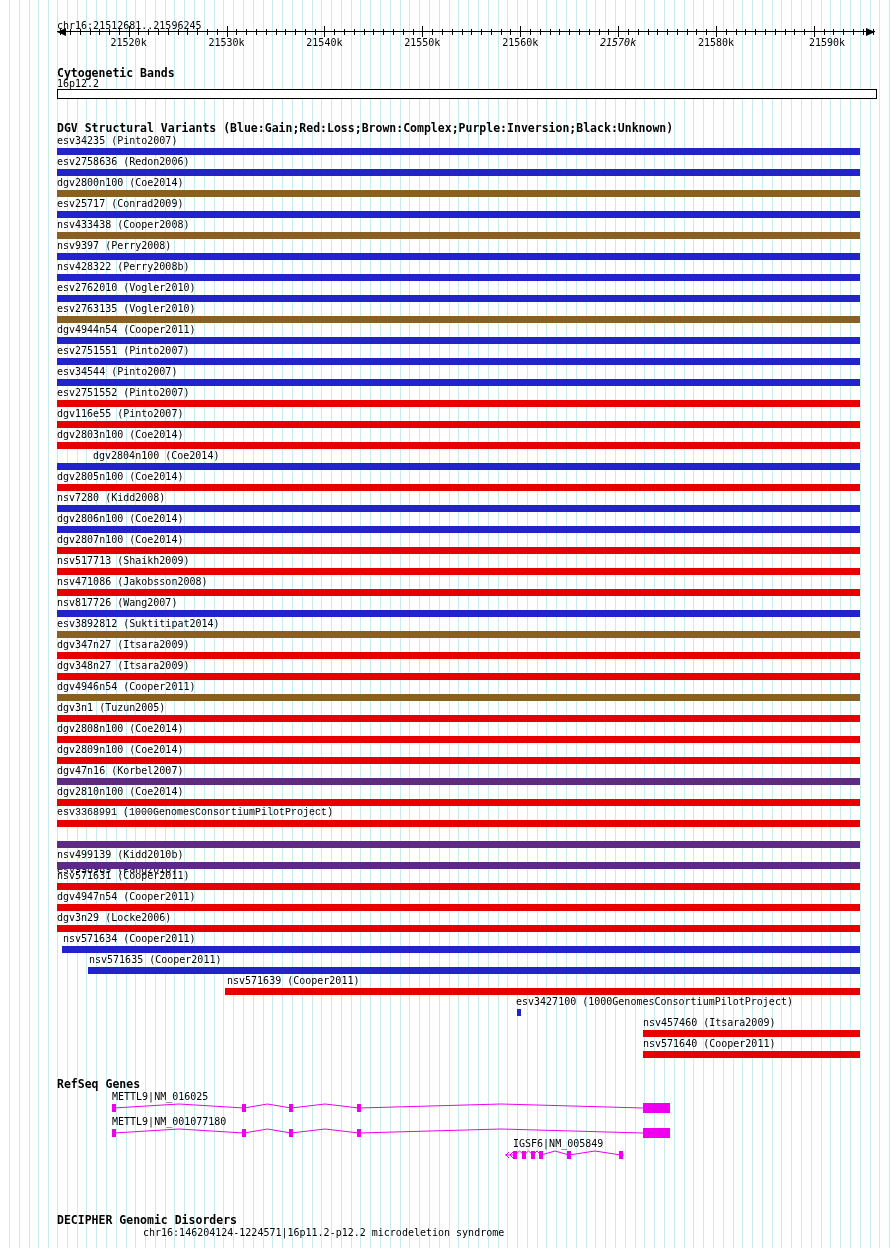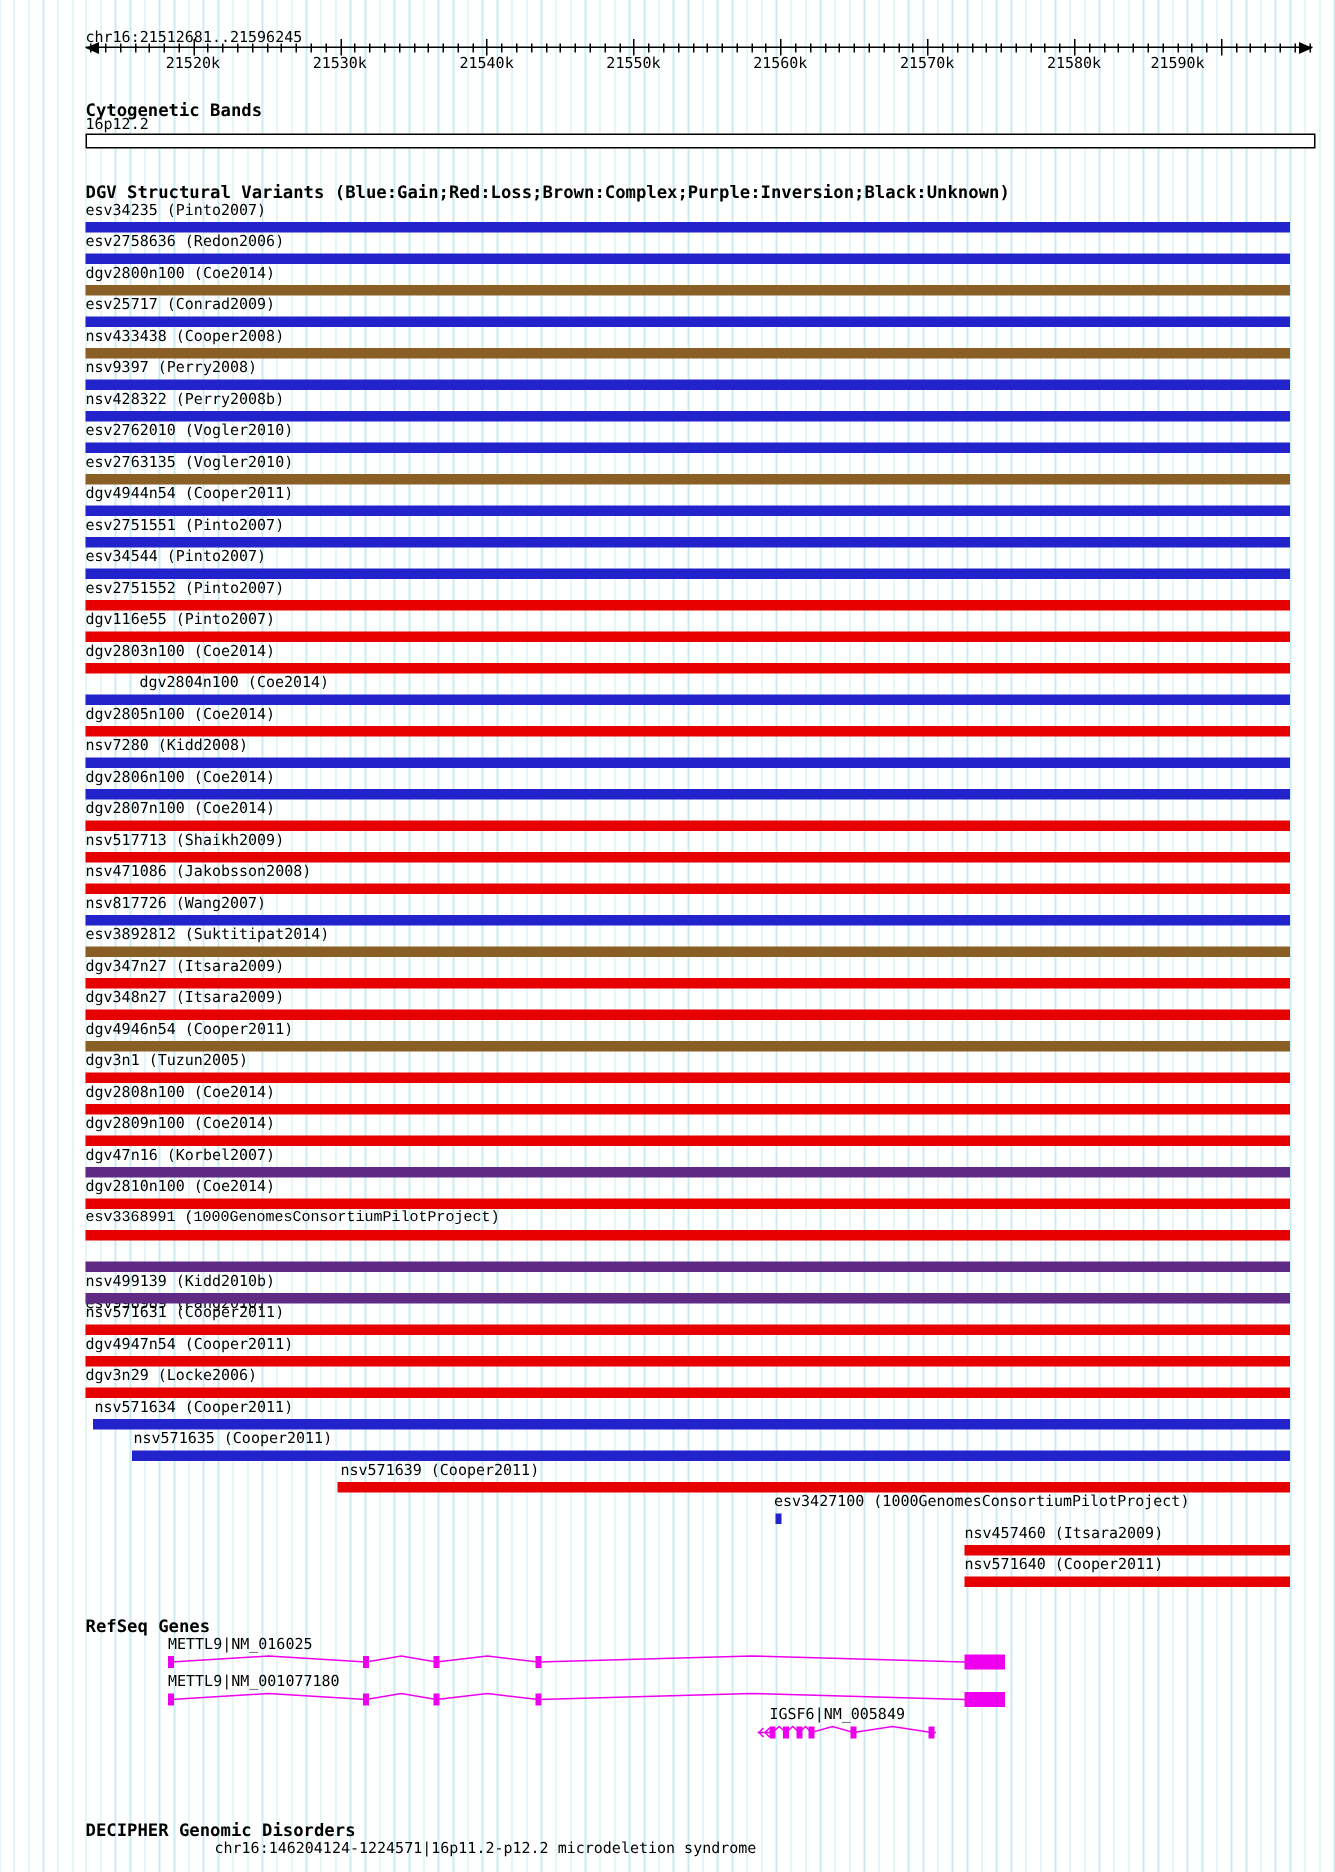--- a/index.html
+++ b/index.html
@@ -103,25 +103,25 @@
       <div class="txt" style="position: absolute; left: 128.6px; top: 37px; transform: translateX(-50%);">21520k</div>
       <div style="position: absolute; left: 226.5px; top: 26px; width: 1px; height: 11px; background: rgb(0, 0, 0);"></div>
       <div class="txt" style="position: absolute; left: 226.5px; top: 37px; transform: translateX(-50%);">21530k</div>
       <div style="position: absolute; left: 324.4px; top: 26px; width: 1px; height: 11px; background: rgb(0, 0, 0);"></div>
       <div class="txt" style="position: absolute; left: 324.4px; top: 37px; transform: translateX(-50%);">21540k</div>
       <div style="position: absolute; left: 422.3px; top: 26px; width: 1px; height: 11px; background: rgb(0, 0, 0);"></div>
       <div class="txt" style="position: absolute; left: 422.3px; top: 37px; transform: translateX(-50%);">21550k</div>
       <div style="position: absolute; left: 520.2px; top: 26px; width: 1px; height: 11px; background: rgb(0, 0, 0);"></div>
       <div class="txt" style="position: absolute; left: 520.2px; top: 37px; transform: translateX(-50%);">21560k</div>
       <div style="position: absolute; left: 618.1px; top: 26px; width: 1px; height: 11px; background: rgb(0, 0, 0);"></div>
-      <div class="txt" style="position: absolute; left: 618.1px; top: 37px; transform: translateX(-50%);">21570k</div>
+      <div class="txt" style="position: absolute; left: 618.1px; top: 37px; transform: translateX(-50%); font-style: italic;">21570k</div>
       <div style="position: absolute; left: 716px; top: 26px; width: 1px; height: 11px; background: rgb(0, 0, 0);"></div>
       <div class="txt" style="position: absolute; left: 716px; top: 37px; transform: translateX(-50%);">21580k</div>
       <div style="position: absolute; left: 813.9px; top: 26px; width: 1px; height: 11px; background: rgb(0, 0, 0);"></div>
-      <div class="txt" style="position: absolute; left: 785px; top: 37px; transform: translateX(-50%);">21590k</div>
+      <div class="txt" style="position: absolute; left: 827px; top: 37px; transform: translateX(-50%);">21590k</div>
     </div>
 
   <div class="hdr" style="left:57px;top:67px">Cytogenetic Bands</div>
   <div class="txt" style="left:57px;top:78px">16p12.2</div>
   <div class="abs" style="left:57px;top:89px;width:818px;height:8px;background:#FFFFFF;border:1px solid #000"></div>
 
   <div class="hdr" style="left:57px;top:122px">DGV Structural Variants (Blue:Gain;Red:Loss;Brown:Complex;Purple:Inversion;Black:Unknown)</div>
   <div id="dgv-rows">
       <div class="txt" style="position: absolute; left: 57px; top: 135px;">esv34235 (Pinto2007)</div>
       <div style="position: absolute; left: 57px; top: 148px; width: 803px; height: 7px; background: rgb(35, 35, 203);"></div>

